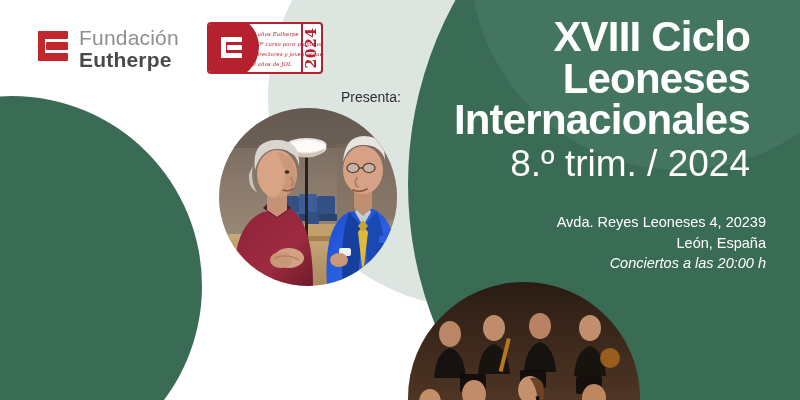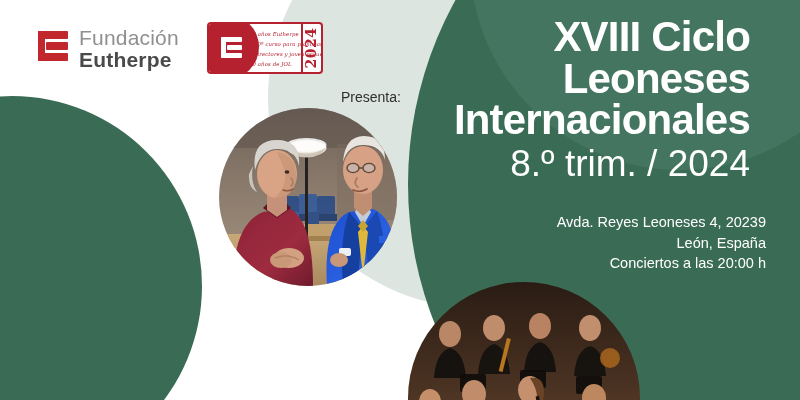--- a/index.html
+++ b/index.html
@@ -266,21 +266,21 @@
     width: 420px;
     text-align: right;
     z-index: 7;
     color: #ffffff;
     font-size: 14.5px;
     line-height: 1.42;
   }
   .venue .v-name { font-weight: bold; display: block; }
   .venue .v-addr { display: block; }
   .venue .v-city { display: block; }
-  .venue .v-time { display: block; }
+  .venue .v-time { display: block; font-style: italic; }
 </style>
 </head>
 <body>
 
 <div id="poster">
 
   <div class="shape sage-mid"></div>
   <div class="shape sage-br"></div>
   <div class="shape green-left"></div>
   <div class="shape green-panel"></div>

